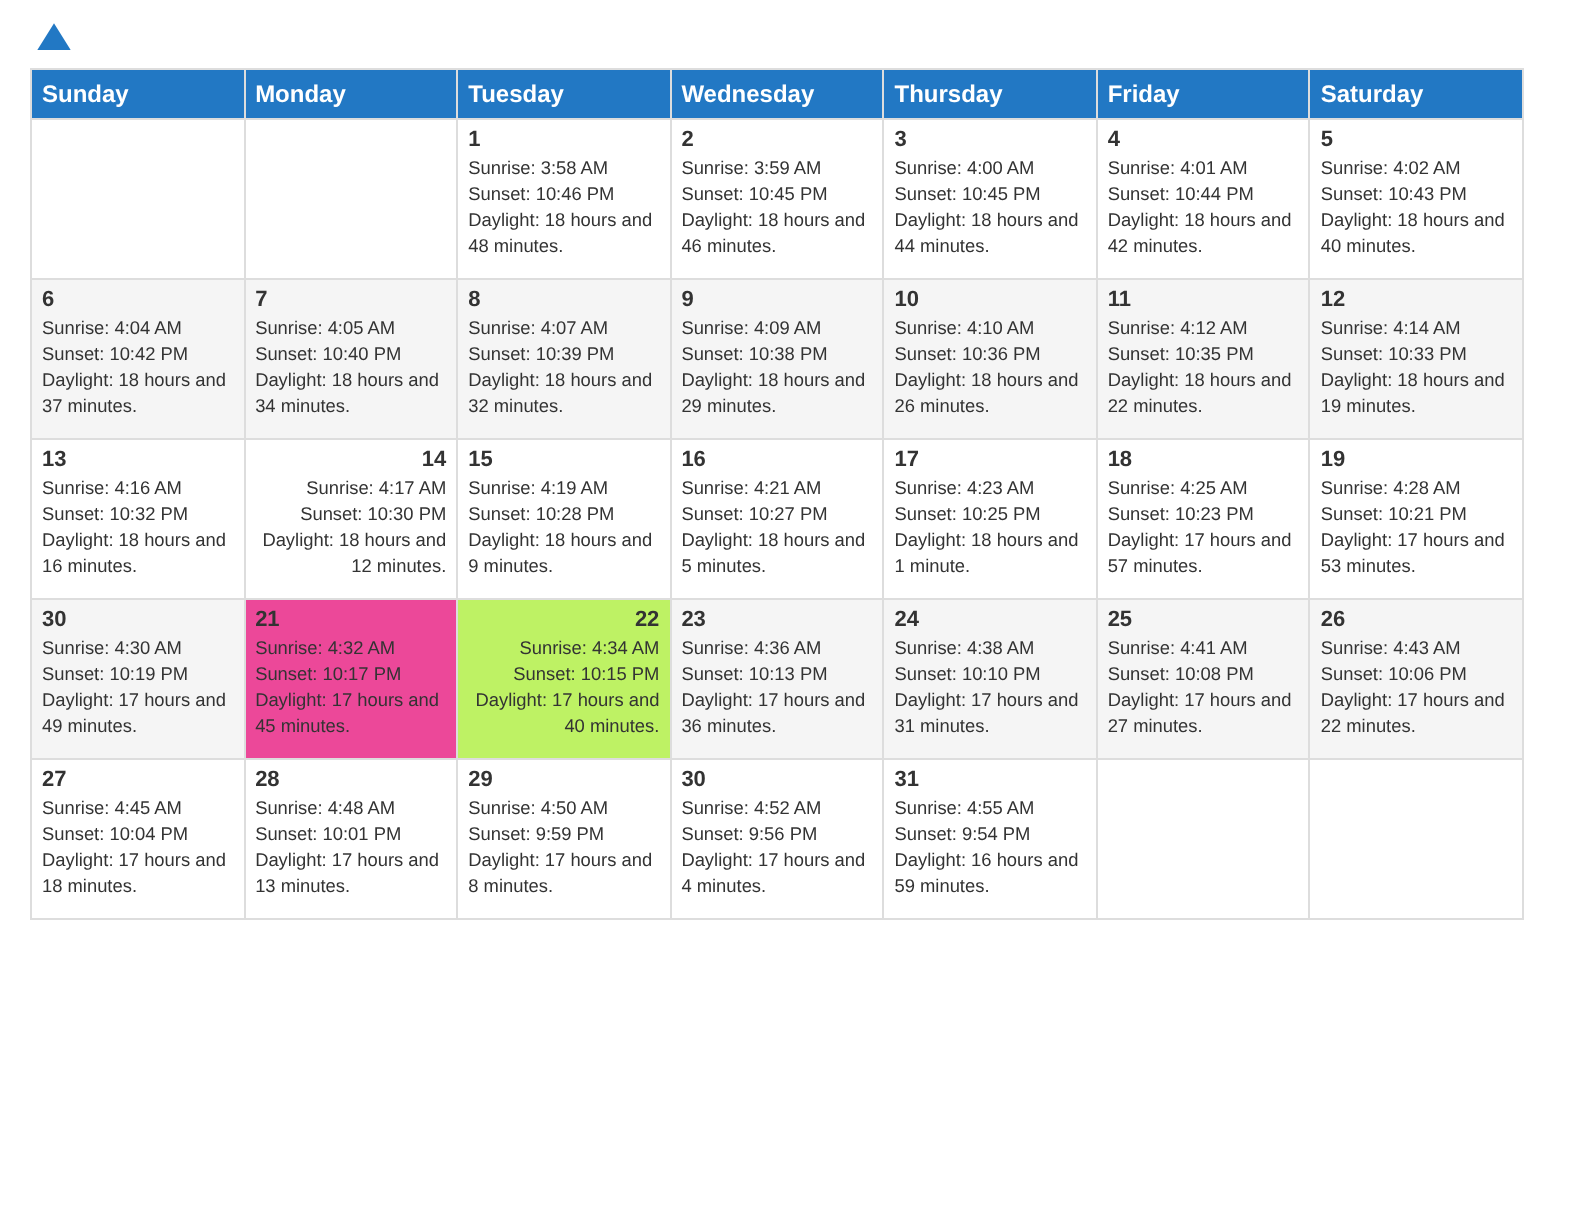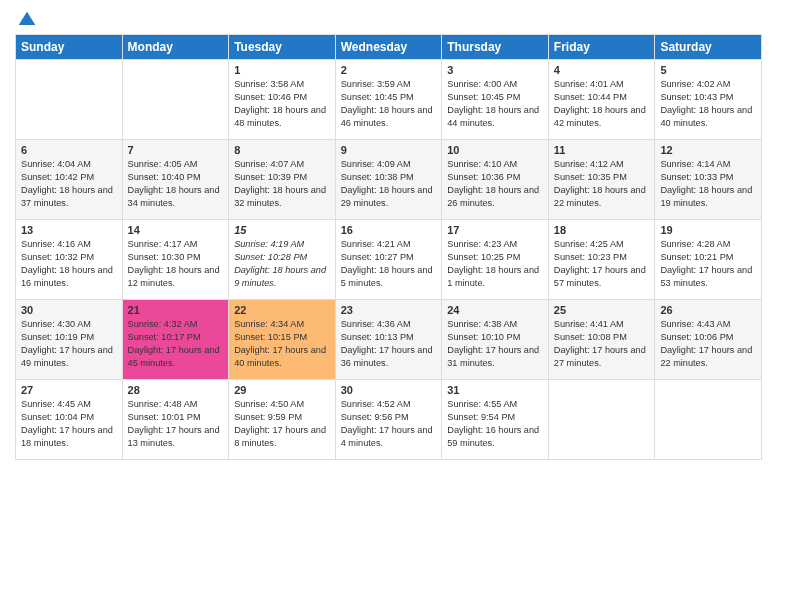--- a/index.html
+++ b/index.html
@@ -185,25 +185,25 @@
           <td style="background: rgb(245, 245, 245);">
             <div class="day-number">12</div>
             <div class="day-info">Sunrise: 4:14 AM<br>Sunset: 10:33 PM<br>Daylight: 18 hours and 19 minutes.</div>
           </td>
         </tr>
         <tr>
           <td style="background: rgb(255, 255, 255); margin-top: 48px;">
             <div class="day-number">13</div>
             <div class="day-info">Sunrise: 4:16 AM<br>Sunset: 10:32 PM<br>Daylight: 18 hours and 16 minutes.</div>
           </td>
-          <td style="background: rgb(255, 255, 255);">
+          <td style="background: rgb(255, 255, 255); text-align: right;">
             <div class="day-number">14</div>
             <div class="day-info">Sunrise: 4:17 AM<br>Sunset: 10:30 PM<br>Daylight: 18 hours and 12 minutes.</div>
           </td>
-          <td style="background: rgb(255, 255, 255); font-style: italic;">
+          <td style="background: rgb(255, 255, 255);">
             <div class="day-number">15</div>
             <div class="day-info">Sunrise: 4:19 AM<br>Sunset: 10:28 PM<br>Daylight: 18 hours and 9 minutes.</div>
           </td>
           <td style="background: rgb(255, 255, 255);">
             <div class="day-number">16</div>
             <div class="day-info">Sunrise: 4:21 AM<br>Sunset: 10:27 PM<br>Daylight: 18 hours and 5 minutes.</div>
           </td>
           <td style="background: rgb(255, 255, 255);">
             <div class="day-number">17</div>
             <div class="day-info">Sunrise: 4:23 AM<br>Sunset: 10:25 PM<br>Daylight: 18 hours and 1 minute.</div>
@@ -219,21 +219,21 @@
         </tr>
         <tr>
           <td style="background: rgb(245, 245, 245);">
             <div class="day-number">30</div>
             <div class="day-info">Sunrise: 4:30 AM<br>Sunset: 10:19 PM<br>Daylight: 17 hours and 49 minutes.</div>
           </td>
           <td style="background: #ec4899;">
             <div class="day-number">21</div>
             <div class="day-info">Sunrise: 4:32 AM<br>Sunset: 10:17 PM<br>Daylight: 17 hours and 45 minutes.</div>
           </td>
-          <td style="background: #fdba74;">
+          <td style="background: #bef264; text-align: right;">
             <div class="day-number">22</div>
             <div class="day-info">Sunrise: 4:34 AM<br>Sunset: 10:15 PM<br>Daylight: 17 hours and 40 minutes.</div>
           </td>
           <td style="background: rgb(245, 245, 245);">
             <div class="day-number">23</div>
             <div class="day-info">Sunrise: 4:36 AM<br>Sunset: 10:13 PM<br>Daylight: 17 hours and 36 minutes.</div>
           </td>
           <td style="background: rgb(245, 245, 245);">
             <div class="day-number">24</div>
             <div class="day-info">Sunrise: 4:38 AM<br>Sunset: 10:10 PM<br>Daylight: 17 hours and 31 minutes.</div>

